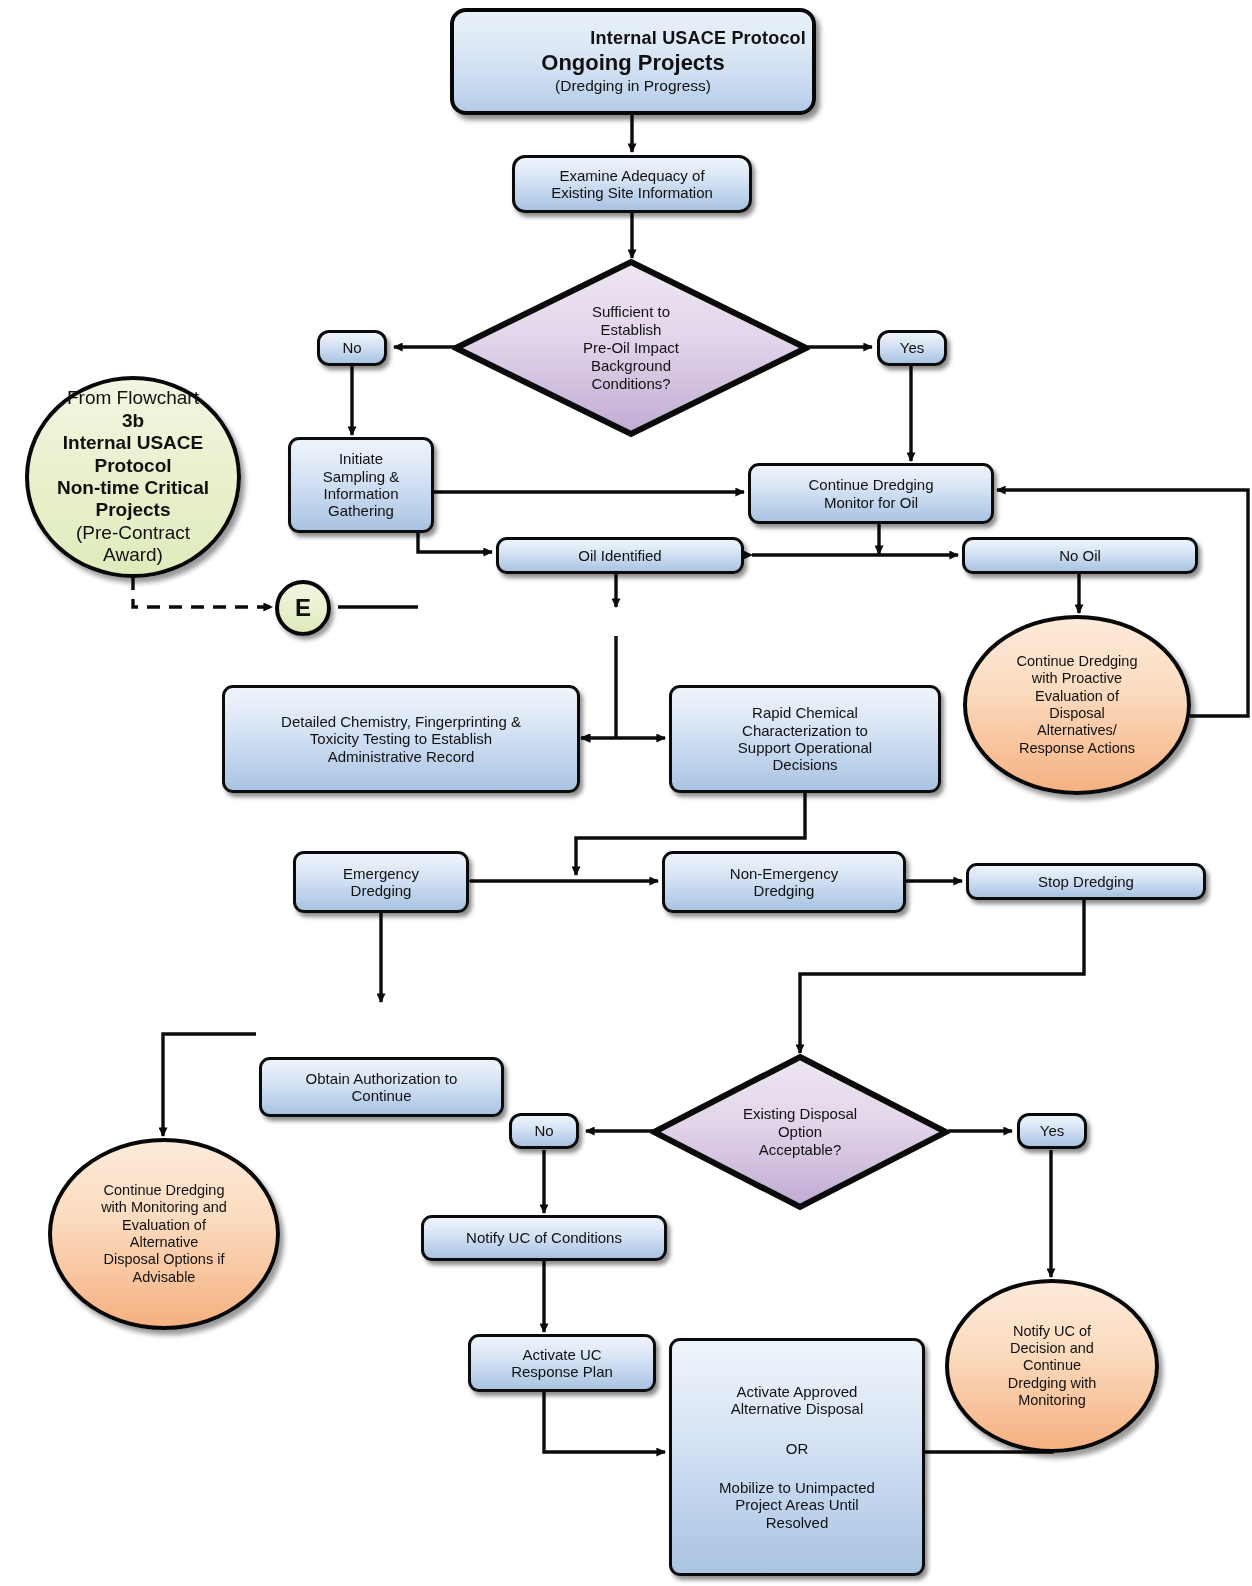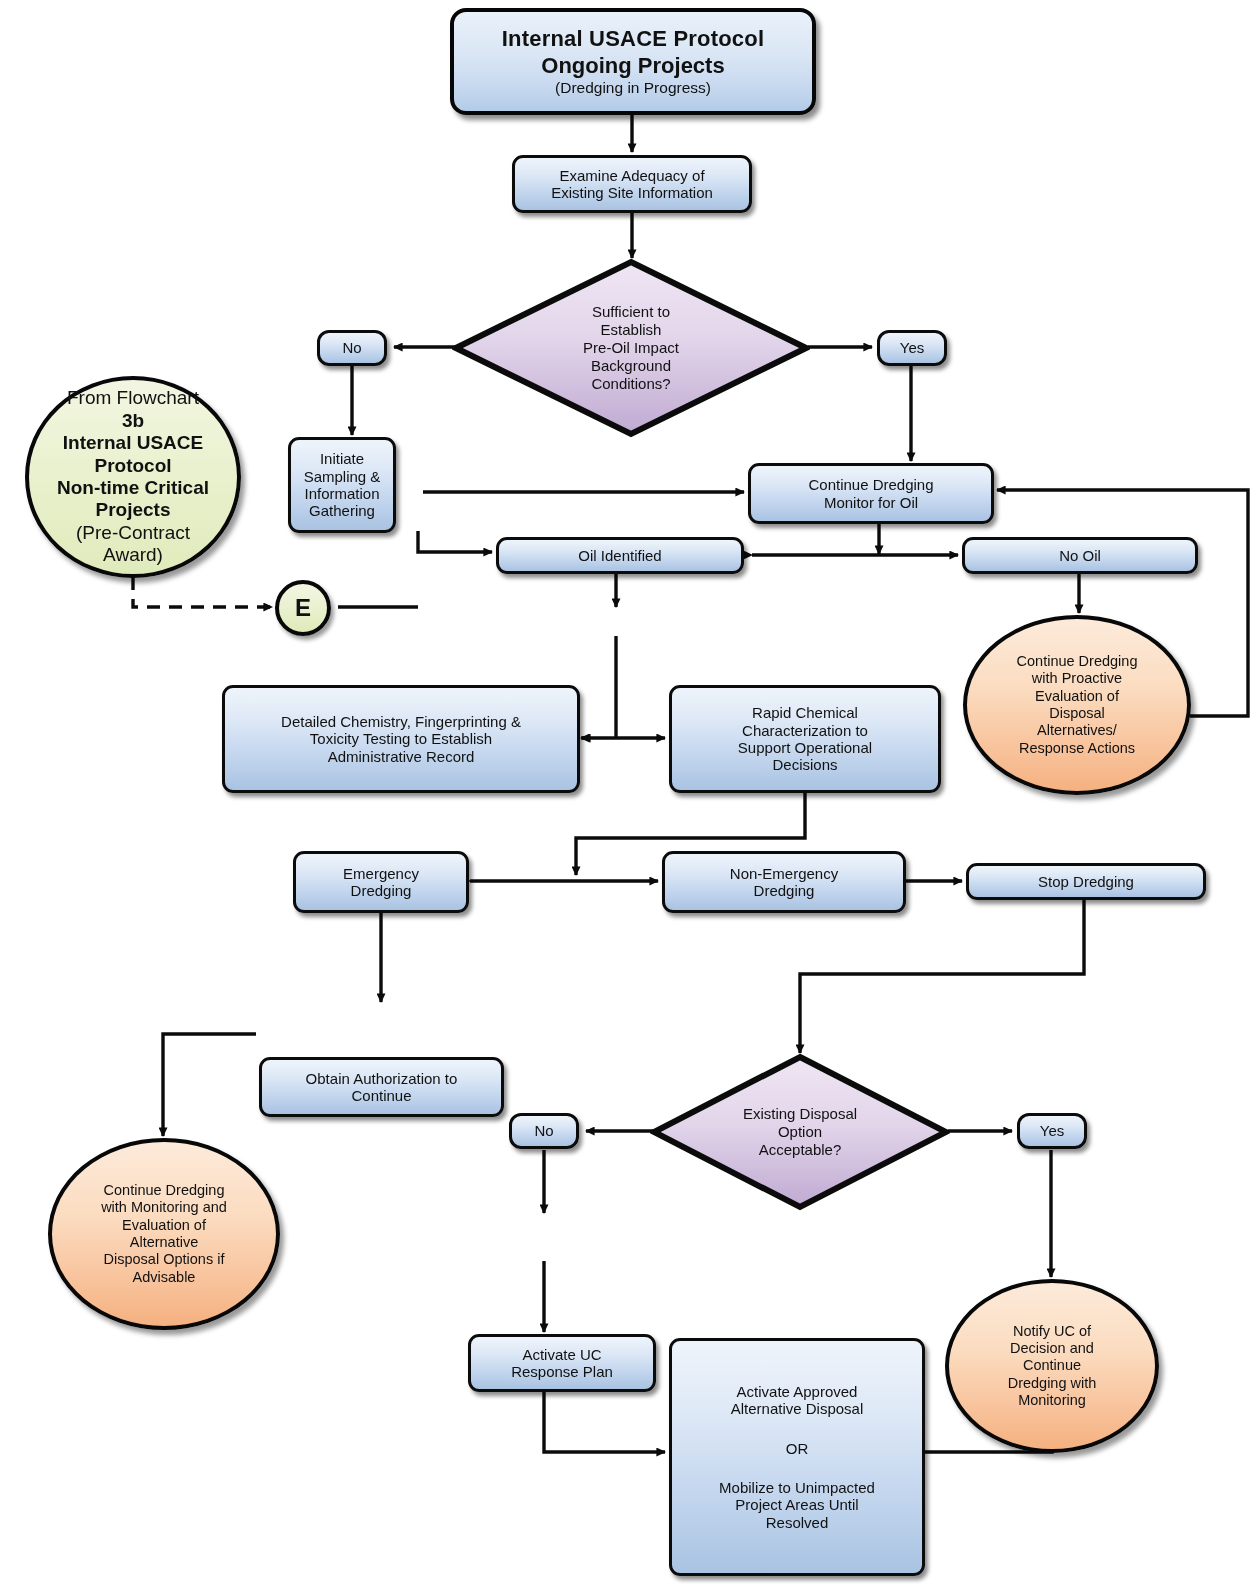--- a/index.html
+++ b/index.html
@@ -21,21 +21,21 @@
   }
   .box.tiny{font-size:15px;border-radius:12px;border-width:3px;}
 
   
   .startbox{
     border:4px solid #060606;
     border-radius:16px;
     background:linear-gradient(to bottom,#e9f1fa 0%,#dbe7f5 40%,#c9daf0 72%,#b3cbe8 100%);
     box-shadow:4px 5px 5px rgba(0,0,0,.45);
   }
-  .startbox .l1{font-size:22px;font-weight:bold;letter-spacing:.2px;}
+  .startbox .l1{font-size:18px;font-weight:bold;letter-spacing:.2px;text-align:right;}
   .startbox .l2{font-size:22px;font-weight:bold;margin-top:1px;}
   .startbox .l3{font-size:15.5px;margin-top:1px;}
 
   
   .diamond{z-index:2;}
   .diamond .shape{position:absolute;left:0;top:0;width:100%;height:100%;}
   .diamond .dlabel{position:absolute;left:0;top:0;width:100%;height:100%;
     display:flex;align-items:center;justify-content:center;text-align:center;
     font-size:15px;line-height:1.2;color:#111;z-index:4;}
 
@@ -142,21 +142,21 @@
   </svg>
 
   <div class="node startbox" style="left:450px;top:8px;width:366px;height:107px;">
     <div class="txt">
       <div class="l1">Internal USACE Protocol</div>
       <div class="l2">Ongoing Projects</div>
       <div class="l3">(Dredging in Progress)</div>
     </div>
   </div>
 
-  <div class="node box" style="left:512px;top:155px;width:240px;height:58px;">
+  <div class="node box" style="left:512px;top:155px;width:240px;height:58px;border-radius:13px;">
     <div class="txt">
       <div>Examine Adequacy of</div>
       <div>Existing Site Information</div>
     </div>
   </div>
 
   <div class="node diamond" style="left:452px;top:258px;width:358px;height:180px;">
     <svg class="shape" viewBox="0 0 358 180" preserveAspectRatio="none">
       <defs>
         <linearGradient id="lav1" x1="0" y1="0" x2="0" y2="1">
@@ -192,21 +192,21 @@
       <span class="l-bold">3b</span>
       <span class="l-bold">Internal USACE</span>
       <span class="l-bold">Protocol</span>
       <span class="l-bold">Non-time Critical</span>
       <span class="l-bold">Projects</span>
       <span class="l-norm">(Pre-Contract</span>
       <span class="l-norm">Award)</span>
     </div>
   </div>
 
-  <div class="node box" style="left:288px;top:437px;width:108px;height:96px;">
+  <div class="node box" style="left:288px;top:437px;width:146px;height:96px;">
     <div class="txt">
       <div>Initiate</div>
       <div>Sampling &amp;</div>
       <div>Information</div>
       <div>Gathering</div>
     </div>
   </div>
 
   <div class="node conn" style="left:275px;top:580px;width:56px;height:56px;">
     <div class="txt">E</div>
@@ -313,20 +313,23 @@
   </div>
 
   <div class="node box tiny lbl-yn" style="left:509px;top:1113px;width:70px;height:36px;">
     <div class="txt">No</div>
   </div>
 
   <div class="node box tiny lbl-yn" style="left:1017px;top:1113px;width:70px;height:36px;">
     <div class="txt">Yes</div>
   </div>
 
+  <div class="node box" style="left:421px;top:1215px;width:246px;height:46px;">
+    <div class="txt">Notify UC of Conditions</div>
+  </div>
 
   <div class="node box" style="left:468px;top:1334px;width:188px;height:58px;">
     <div class="txt">
       <div>Activate UC</div>
       <div>Response Plan</div>
     </div>
   </div>
 
   <div class="node box" style="left:669px;top:1338px;width:256px;height:238px;">
     <div class="txt">

